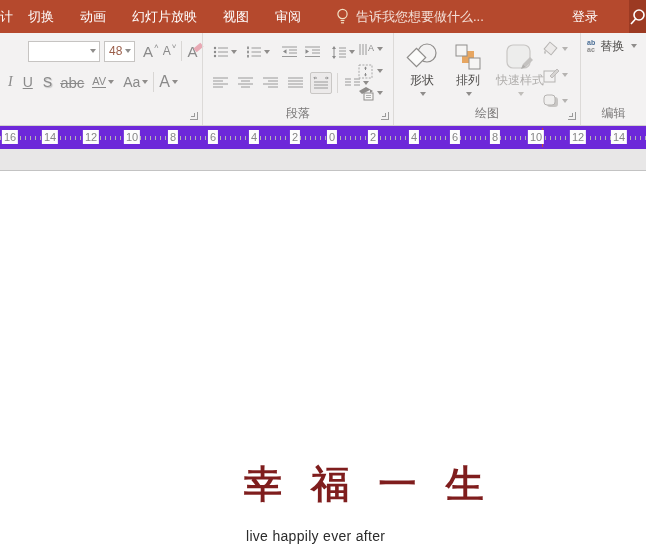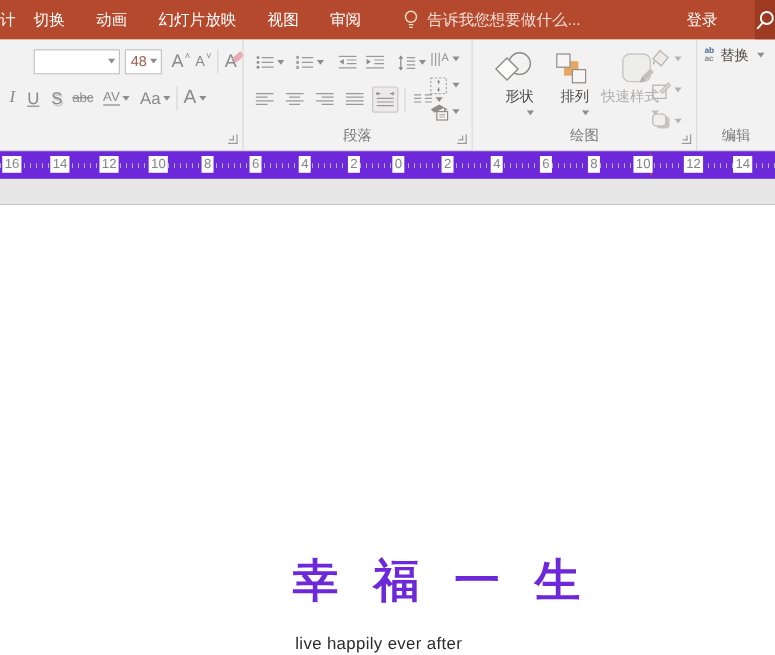--- a/index.html
+++ b/index.html
@@ -32,41 +32,41 @@
   .rbtn { display:flex; align-items:center; justify-content:center; height:22px;
     padding:0 2px; border-radius:2px; cursor:default; }
   .sep { width:1px; height:20px; background:#d8d6d4; margin:0 3px; }
   .dd { width:0; height:0; border-left:3px solid transparent;
     border-right:3px solid transparent; border-top:4px solid #8f8d8b; margin-left:2px; }
   .combo { background:#fff; border:1px solid #c6c4c2; height:21px;
     display:flex; align-items:center; font-size:12px; }
   .combo .dd { margin-left:auto; margin-right:3px; }
   .glyph { font-size:14px; color:#8a8a8a; line-height:1; }
   .fsz { color:#9a5d49; padding-left:4px; }
-  .bigbtn { display:flex; flex-direction:column; align-items:flex-end; justify-content:flex-start;
+  .bigbtn { display:flex; flex-direction:column; align-items:center; justify-content:flex-start;
     width:46px; height:80px; padding-top:6px; font-size:12px; color:#4e4c4a; cursor:default; }
   .bigbtn .dd { margin-top:3px; }
   .bigbtn.disabled { color:#b0aeac; }
   .minirow { display:flex; align-items:center; height:20px; margin:2px 0; }
   .editrow { display:flex; align-items:center; gap:5px; height:22px;
     font-size:12px; color:#4e4c4a; padding-left:6px; cursor:default; }
 
   
   .ruler { position:relative; height:23px; background:#6d28d9; }
   .ticks { position:absolute; left:0; right:0; top:10px; height:4px;
     background:repeating-linear-gradient(90deg,#b3b3b3 0 1px,transparent 1px 5px); }
   .ruler-num { position:absolute; top:4px; transform:translateX(-50%);
     font-size:11px; color:#868686; background:#fdfdfd; padding:0 2px; line-height:14px; }
   .ruler-cursor { position:absolute; top:2px; bottom:2px; width:1px; background:#c84b2f; }
 
   
   .canvas-strip { height:22px; background:#e8e7e7; border-bottom:1px solid #c3c3c3; }
   .slide { position:relative; height:350px; background:#fff; }
   .slide-title { position:absolute; left:244px; top:288px; font-family:"DejaVu Serif","Liberation Serif",serif;
-    font-size:38px; font-weight:700; color:#6d28d9; letter-spacing:2px; word-spacing:12px;
+    font-size:38px; font-weight:700; color:#7f1d1d; letter-spacing:2px; word-spacing:12px;
     white-space:nowrap; cursor:text; }
   .slide-subtitle { position:absolute; left:246px; top:357px; font-size:14px;
     color:#2b2b2b; letter-spacing:0.3px; white-space:nowrap; cursor:text; }
 
   svg { display:block; }
   .txt-ab { font-size:7px; line-height:7px; color:#4a6e96; font-weight:bold; }
 </style>
 </head>
 <body>
 
@@ -128,21 +128,21 @@
       <div class="rbtn">
         <span class="glyph" style="font-family:'Liberation Serif',serif; font-style:italic;">I</span>
       </div>
       <div class="rbtn" style="margin-left:6px;">
         <span class="glyph" style="text-decoration:underline;">U</span>
       </div>
       <div class="rbtn" style="margin-left:6px;">
         <span class="glyph" style="text-shadow:1px 1px 1px #c0c0c0;">S</span>
       </div>
       <div class="rbtn" style="margin-left:4px;">
-        <span class="glyph" style="font-size:11px; text-decoration:line-through;text-align:center;">abc</span>
+        <span class="glyph" style="font-size:15px; text-decoration:line-through;text-align:center;">abc</span>
       </div>
       <div class="rbtn" style="margin-left:4px;text-align:center;">
         <span class="glyph" style="font-size:11px; border-bottom:1px solid #8a8a8a;">AV</span>
         <span class="dd"></span>
       </div>
       <div class="rbtn" style="margin-left:5px;">
         <span class="glyph">Aa</span>
         <span class="dd"></span>
       </div>
       <div class="sep"></div>

